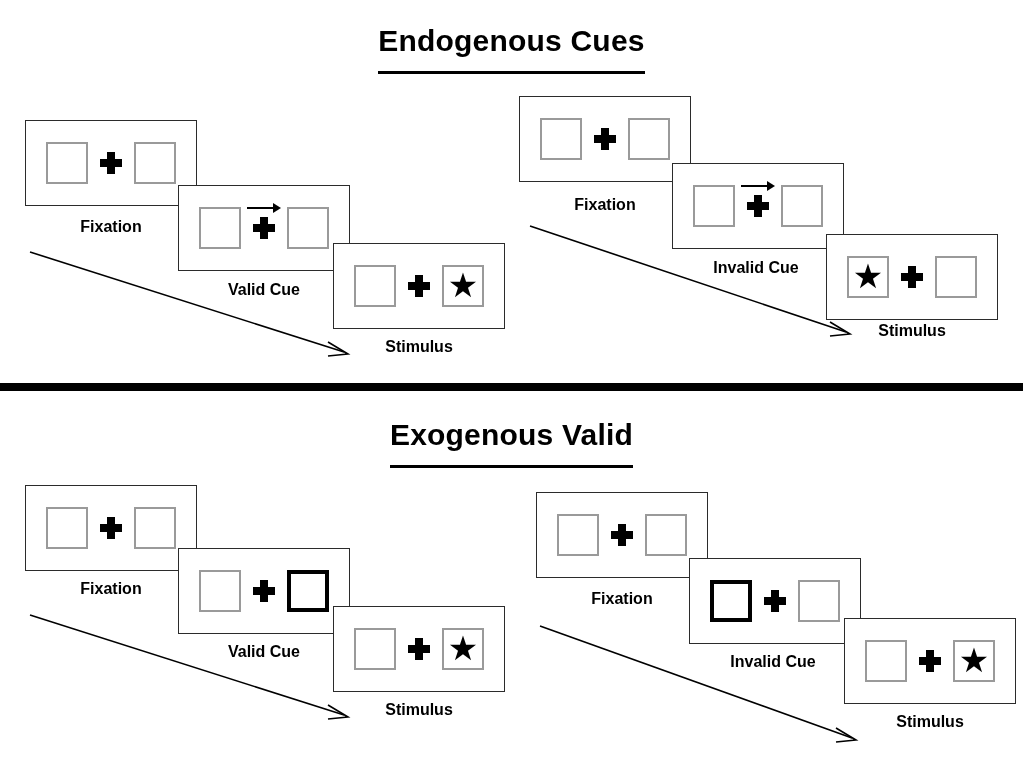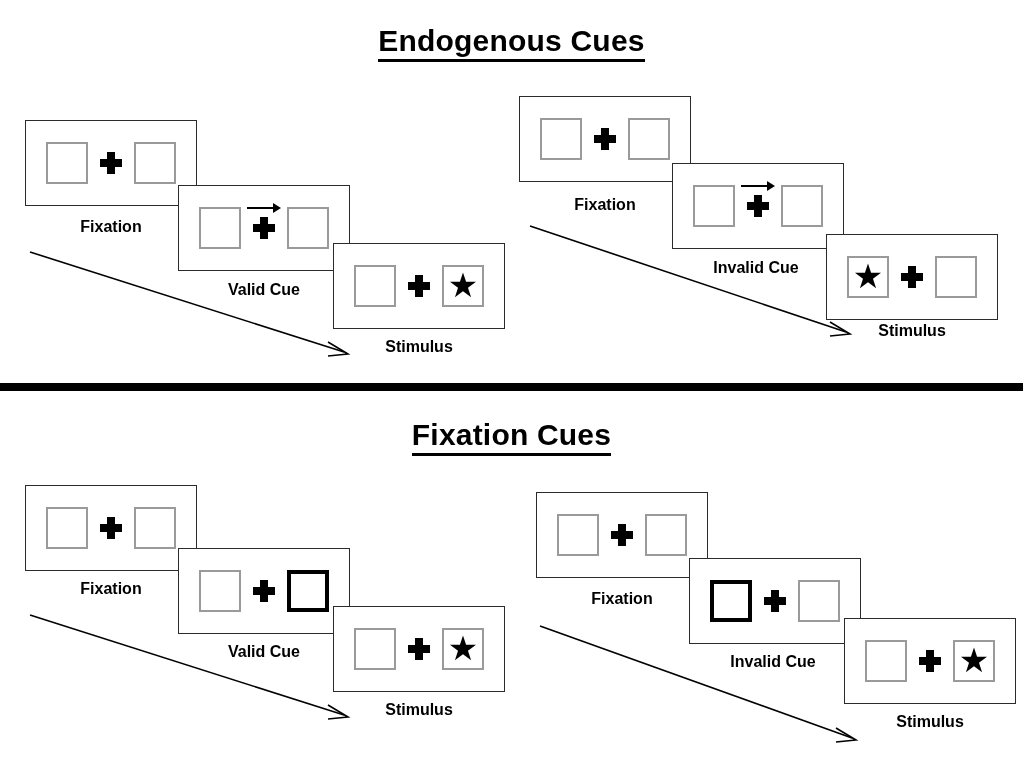--- a/index.html
+++ b/index.html
@@ -24,21 +24,21 @@
   .section-title {
     position: absolute;
     width: 100%;
     text-align: center;
     font-size: 30px;
     font-weight: bold;
     letter-spacing: 0.2px;
   }
   .section-title span {
     border-bottom: 3px solid #000;
-    padding-bottom: 2px;
+    padding-bottom: 14px;
   }
 
   
   .divider {
     position: absolute;
     left: 0;
     width: 1023px;
     height: 8px;
     background: #000000;
   }
@@ -261,21 +261,21 @@
   <div class="caption" style="left:826px; top:322px; width:172px; z-index:8;">Stimulus</div>
 
   <svg class="time-arrow" style="left:528px; top:222px; width:330px; height:120px; z-index:2;" viewBox="0 0 330 120">
     <line x1="2" y1="4" x2="318" y2="110" stroke="#000" stroke-width="1.6"></line>
     <polyline points="302,100 322,112 302,114" fill="none" stroke="#000" stroke-width="1.6"></polyline>
   </svg>
 
   <div class="divider" style="top:383px;"></div>
 
   <div class="section-title" style="top:418px;">
-    <span>Fixation Cues</span>
+    <span>Exogenous Valid</span>
   </div>
 
   <div class="panel" style="left:25px; top:485px; width:172px; height:86px; z-index:3;">
     <div class="panel-inner">
       <div class="stim-row">
         <div class="box"></div>
         <div class="fix-wrap">
           <div class="plus"></div>
         </div>
         <div class="box"></div>

